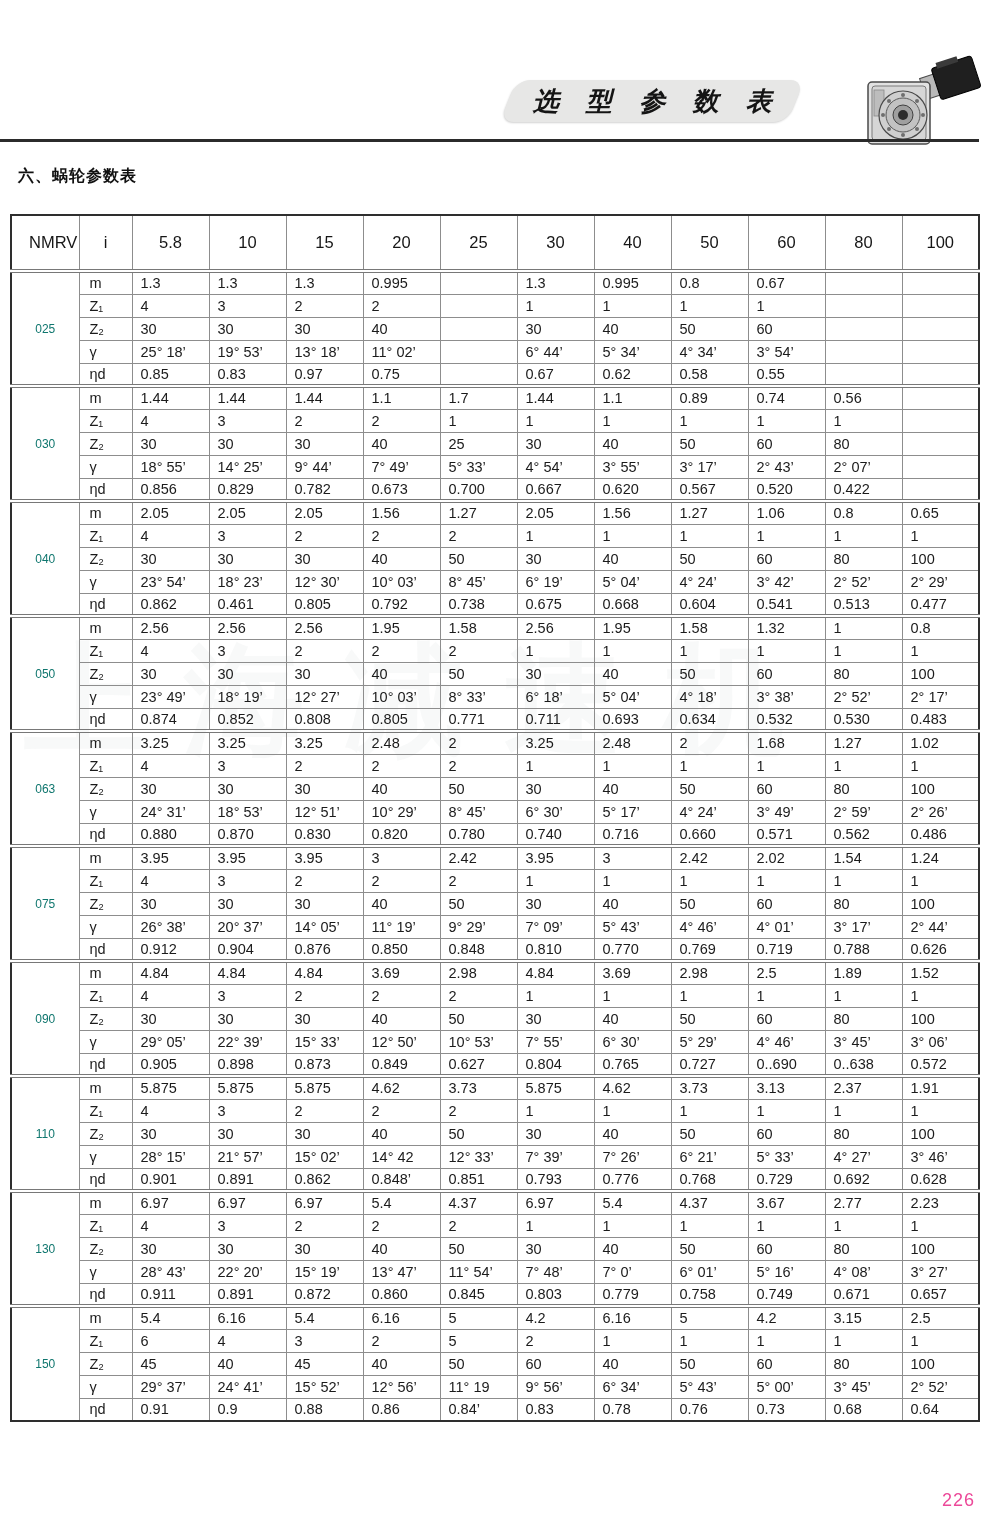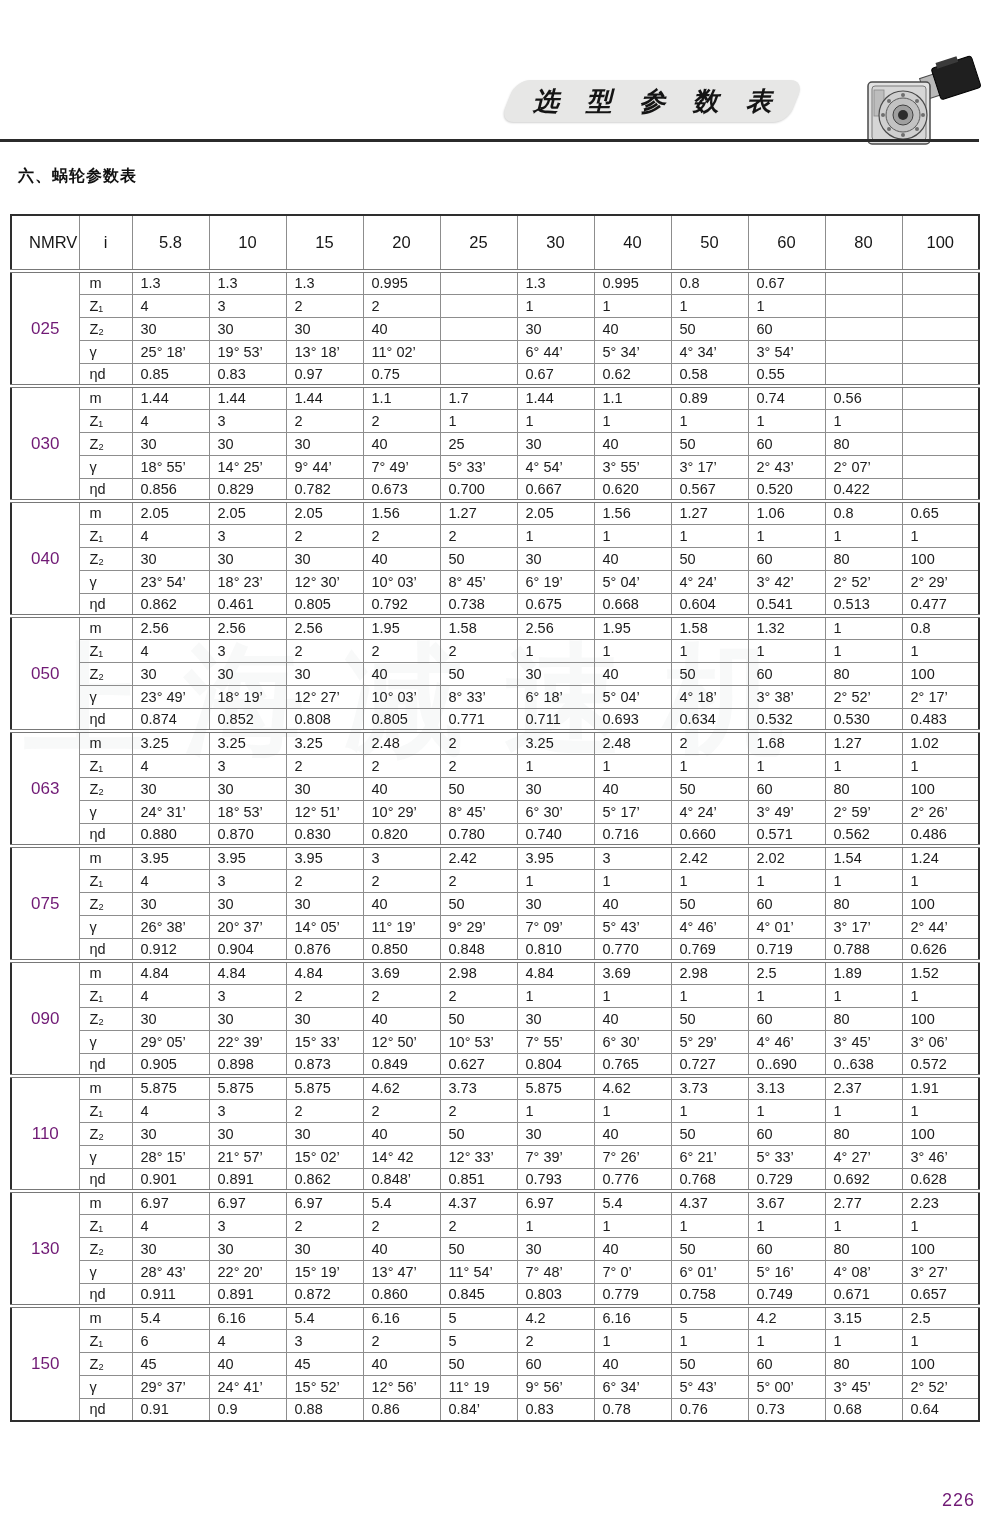--- a/index.html
+++ b/index.html
@@ -64,26 +64,26 @@
     overflow: hidden;
     background: transparent;
   }
   #param-table thead th {
     text-align: center; font-size: 16.5px; height: 28px; padding: 17px;
     color: #161616;
   }
   #param-table thead { border-bottom: 1px solid #8d8d8d; }
   #param-table tbody { border-top: 4px double #787878; }
   #param-table th.size {
-    text-align: center; font-size: 17px; padding: 0; color: #701a75;
+    text-align: center; font-size: 12px; padding: 0; color: #0f766e;
   }
   #param-table th.rowlab { padding-left: 10px; font-size: 14.5px; }
   .page-number {
     position: absolute; left: 942px; top: 1490px;
-    font-size: 18px; color: #701a75; letter-spacing: 1px;
+    font-size: 18px; color: #ec4899; letter-spacing: 1px;
   }
 </style>
 </head>
 <body>
 
 <div class="page">
 
   <div class="banner">
     <span class="banner-text">选 型 参 数 表</span>
   </div>

